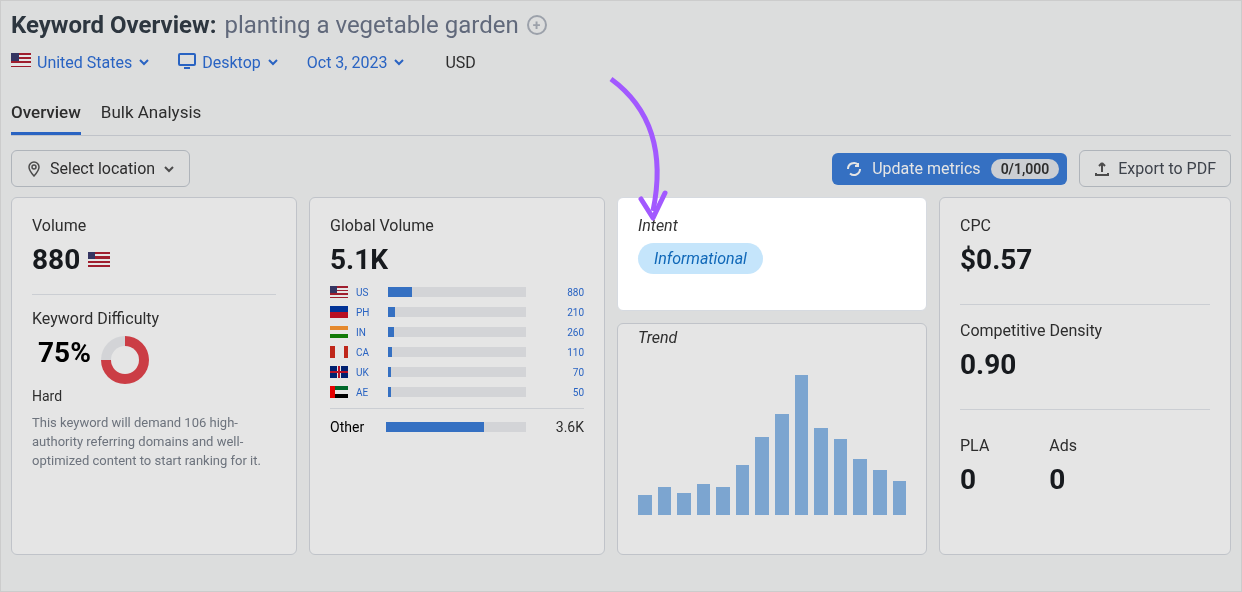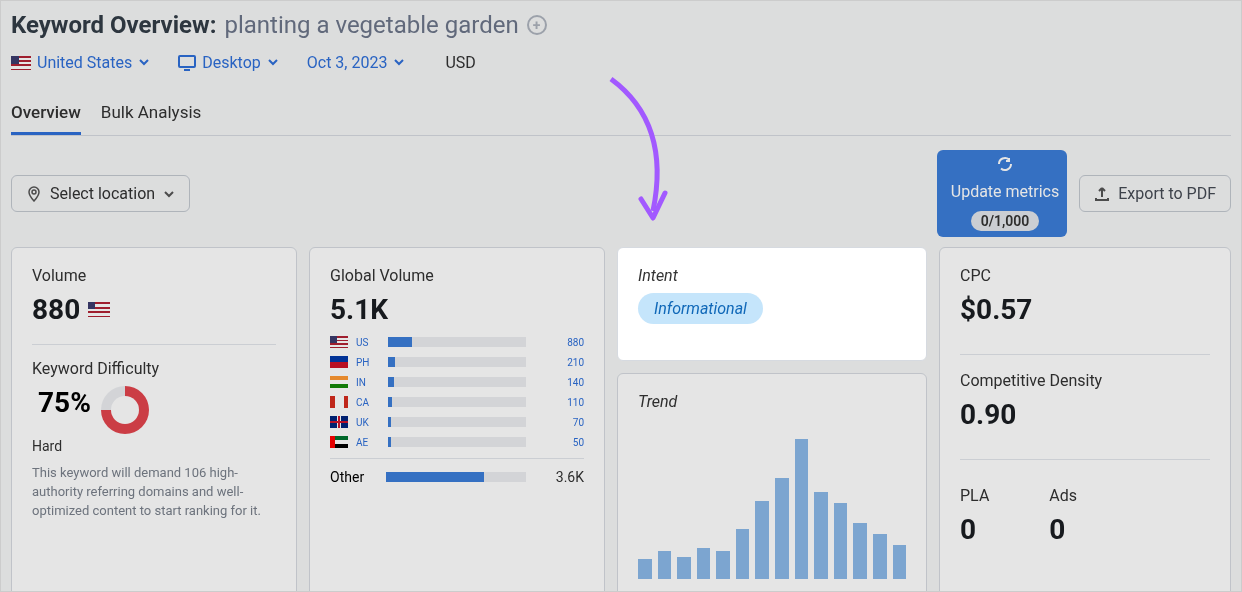--- a/index.html
+++ b/index.html
@@ -4,31 +4,31 @@
   <style>
     * { margin:0; padding:0; box-sizing:border-box; font-family: -apple-system, BlinkMacSystemFont, "Segoe UI", Roboto, sans-serif; }
     body { background:#f5f6f7; width:1242px; height:592px; position:relative; overflow:hidden; border:1px solid #ccc;}
     .dim-overlay{position:absolute;inset:0;background:rgba(0,0,0,.1);z-index:5;pointer-events:none;}
     .header{padding:10px 10px 0 10px;}
     .title-row{display:flex;align-items:center;gap:8px;}
     .title-label{font-size:24px;font-weight:700;color:#333d47;}
     .title-keyword{font-size:24px;color:#6c7589;}
     .add-icon{width:20px;height:20px;border:2px solid #aeb4be;border-radius:50%;display:flex;align-items:center;justify-content:center;color:#aeb4be;font-size:14px;font-weight:bold;}
     .filters-row{display:flex;align-items:center;gap:28px;margin-top:14px;}
-    .filter{display:flex;align-items:center;gap:6px;color:#2e6fd9;font-size:16px;cursor:pointer;}
+    .filter{display:flex;align-items:flex-start;gap:6px;color:#2e6fd9;font-size:16px;cursor:pointer;}
     .flag{width:20px;height:14px;display:inline-block;background:linear-gradient(to bottom,#b22234 0 15%,#fff 15% 30%,#b22234 30% 45%,#fff 45% 60%,#b22234 60% 75%,#fff 75% 90%,#b22234 90% 100%);position:relative;}
     .flag::after{content:"";position:absolute;left:0;top:0;width:8px;height:8px;background:#3c3b6e;}
     .currency{color:#333;font-size:16px;margin-left:12px;}
     .tabs{display:flex;gap:20px;margin-top:24px;border-bottom:1px solid #d6dae0;}
     .tab{font-size:17px;color:#333;padding:6px 0 10px 0;cursor:pointer;}
     .tab.active{color:#333;border-bottom:3px solid #2e6fd9;font-weight:500;}
     .toolbar{display:flex;align-items:center;padding:14px 10px 10px 10px;}
     .select-loc{display:flex;align-items:center;gap:8px;border:1px solid #c3c9d0;border-radius:6px;padding:8px 14px;color:#333;font-size:16px;background:#fff0;}
     .spacer{flex:1;}
-    .update-btn{display:flex;align-items:center;gap:10px;background:#3b7dd8;color:#fff;border-radius:6px;padding:6px 8px 6px 14px;font-size:16px;flex-direction:column;}
+    .update-btn{display:flex;align-items:center;gap:10px;background:#3b7dd8;color:#fff;border-radius:6px;padding:6px 8px 6px 14px;font-size:16px;}
     .update-count{background:#e2e6eb;color:#333;border-radius:12px;padding:2px 10px;font-size:14px;font-weight:600;}
     .export-btn{display:flex;align-items:center;gap:8px;border:1px solid #c3c9d0;border-radius:6px;padding:8px 14px;color:#464b54;font-size:16px;margin-left:12px;}
     .cards{display:flex;gap:12px;padding:0 10px 10px 10px;}
     .card{background:#fff;border:1px solid #d6dae0;border-radius:6px;padding:18px 20px;position:relative;}
     .card h3{font-size:16px;font-weight:400;color:#333;margin-bottom:8px;}
     .big{font-size:28px;font-weight:700;color:#1a1d22;}
     .c1{width:288px;}
     .c2{width:298px;}
     .c4{width:294px;}
     .divider{height:1px;background:#e2e6eb;margin:18px 0 14px 0;}
@@ -42,21 +42,21 @@
     .gv-row{display:flex;align-items:center;gap:8px;margin:8px 0;font-size:10px;}
     .gv-flag{width:18px;height:12px;background:#999;display:inline-block;}
     .gv-code{color:#2e6fd9;width:24px;}
     .gv-bar{flex:1;height:10px;background:#ebedf0;position:relative;}
     .gv-fill{position:absolute;left:0;top:0;height:100%;background:#3b7dd8;}
     .gv-val{width:50px;text-align:right;color:#2e6fd9;}
     .other-row{margin-top:10px;padding-top:10px;border-top:1px solid #e2e6eb;display:flex;align-items:center;gap:8px;font-size:14px;}
     .intent-card{padding:18px 20px;height:114px;}
     .intent-tag{display:inline-block;background:#c5e5fb;color:#1068b8;border-radius:18px;padding:6px 16px;font-size:16px;}
     .highlight{position:relative;z-index:10;background:#fff;}
-    .trend-card{height:232px;padding:18px 20px;}
+    .trend-card{height:232px;padding:4px 20px;}
     .trend-bars{display:flex;align-items:flex-end;gap:6px;height:150px;margin-top:18px;}
     .tb{width:18px;background:#8bb8e8;}
     .pla-row{display:flex;gap:60px;padding-top:10px;}
     .chev{display:inline-block;transform:rotate(0);}
     .sub-col{display:flex;flex-direction:column;width:310px;gap:12px;font-style:italic;}
     .flag-us{background:linear-gradient(to bottom,#b22234 0 15%,#fff 15% 30%,#b22234 30% 45%,#fff 45% 60%,#b22234 60% 75%,#fff 75% 90%,#b22234 90% 100%);position:relative;}
     .flag-us::after{content:"";position:absolute;left:0;top:0;width:7px;height:7px;background:#3c3b6e;}
     .flag-ph{background:linear-gradient(to bottom,#0038a8 0 50%,#ce1126 50% 100%);}
     .flag-in{background:linear-gradient(to bottom,#ff9933 0 33%,#fff 33% 66%,#138808 66% 100%);}
     .flag-ca{background:linear-gradient(to right,#d52b1e 0 25%,#fff 25% 75%,#d52b1e 75% 100%);}
@@ -180,21 +180,21 @@
             <div class="gv-fill" style="width:5%"></div>
           </div>
   <span class="gv-val">210</span>
         </div>
         <div class="gv-row">
           <span class="gv-flag flag-in"></span>
   <span class="gv-code">IN</span>
   <div class="gv-bar">
             <div class="gv-fill" style="width:4%"></div>
           </div>
-  <span class="gv-val">140</span>
+  <span class="gv-val">260</span>
         </div>
         <div class="gv-row">
           <span class="gv-flag flag-ca"></span>
   <span class="gv-code">CA</span>
   <div class="gv-bar">
             <div class="gv-fill" style="width:3%"></div>
           </div>
   <span class="gv-val">110</span>
         </div>
         <div class="gv-row">

